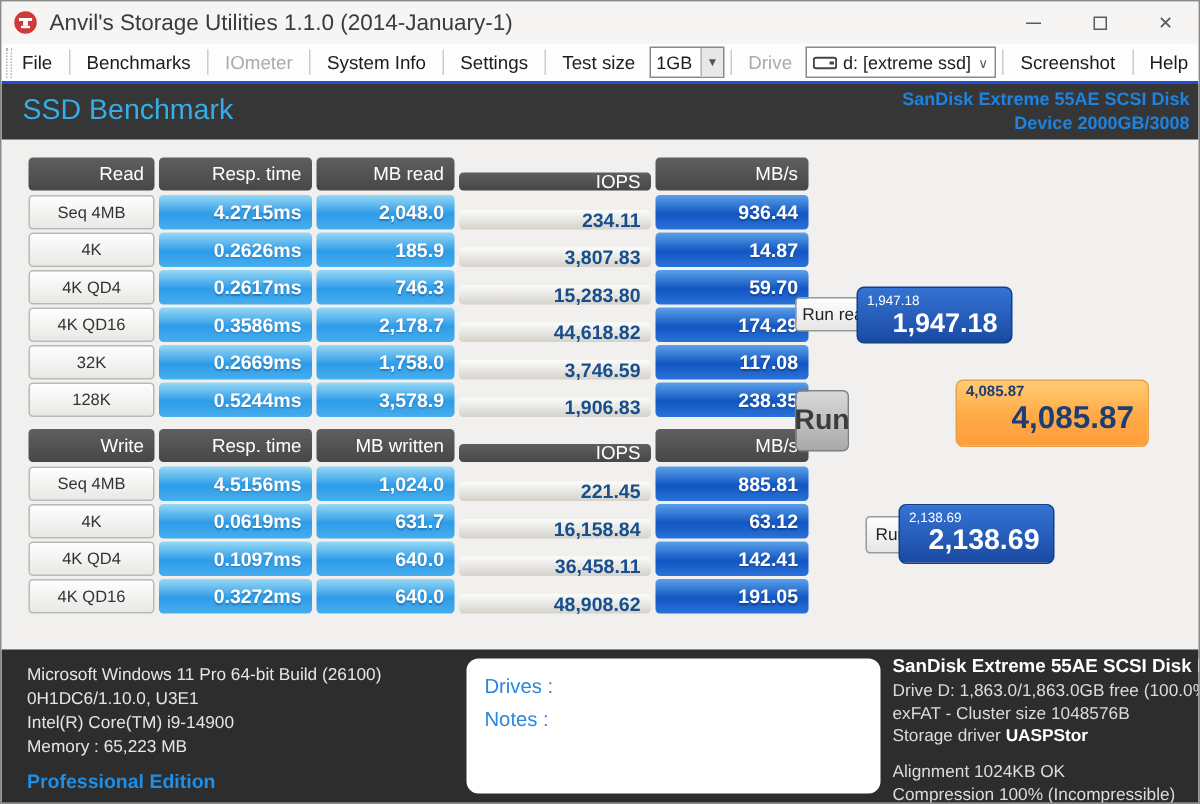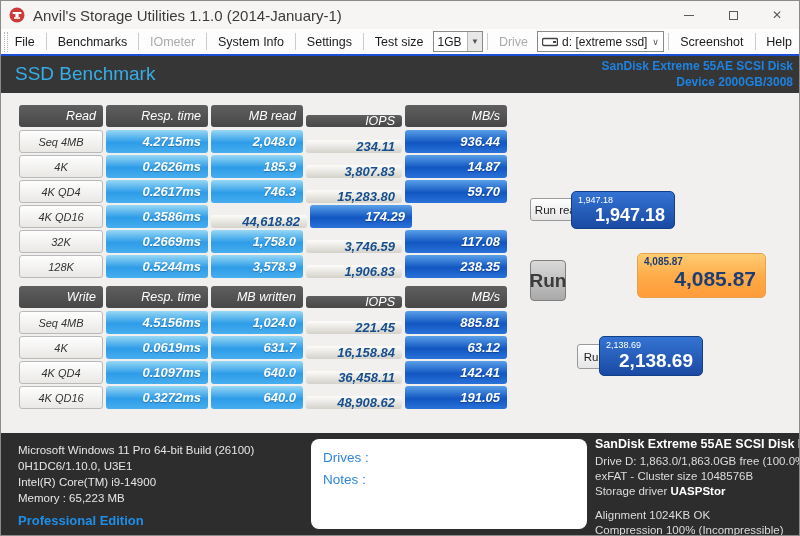--- a/index.html
+++ b/index.html
@@ -29,27 +29,27 @@
   .combo-drive .val { flex:1; padding-left:4px; white-space:nowrap; overflow:hidden; }
   .chev { width:16px; text-align:center; font-size:9px; color:#555; }
   .drive-ico { margin-left:4px; flex:none; }
 
   
   .hdr { position:absolute; left:0; top:55px; width:100%; height:37px; background:#363636; }
   .hdr-title { position:absolute; left:14px; top:7px; font-size:19px; color:#35aee8; }
   .hdr-dev { position:absolute; right:6px; top:2px; text-align:right; font-size:12px; font-weight:bold; color:#1e82e0; line-height:16px; }
 
   
-  .btable { position:absolute; left:18px;font-style:italic; }
+  .btable { position:absolute; left:18px; }
   .read-table  { top:104px; }
   .write-table { top:285px; }
   .t-row { display:flex; height:23px; margin-bottom:2px; }
   .t-row.hrow { height:22px; margin-bottom:3px; }
   .cell { border-radius:3px; margin-right:3px; display:flex; align-items:center; }
-  .c0 { width:84px; } .c1 { width:102px; } .c2 { width:92px; } .c3 { width:96px;margin-top:10px; } .c4 { width:102px; margin-right:0; }
+  .c0 { width:84px; } .c1 { width:102px; } .c2 { width:92px; } .c3 { width:128px;margin-top:10px; } .c4 { width:102px; margin-right:0; }
   .h-cell { background:linear-gradient(#5f5f5f,#474747); color:#fff; font-size:12.5px; justify-content:flex-end; padding-right:7px; }
   .lbl-cell { background:linear-gradient(#fefefe,#e9e8e5); border:1px solid #b9b9b9; color:#333; font-size:11px; justify-content:center; }
   .v-cell { font-weight:bold; justify-content:flex-end; padding-right:7px; font-size:13px; }
   .v-blue { background:linear-gradient(180deg,#97d8f5 0%,#2d9ce8 55%,#47aeee 100%); color:#fff; text-shadow:0 1px 1px rgba(0,40,90,.35); }
   .v-iops { background:linear-gradient(#fcfcfa,#d4d2ca); color:#174f8e; }
   .v-mbs  { background:linear-gradient(180deg,#5aa0e8 0%,#1256c2 55%,#2a72d8 100%); color:#fff; text-shadow:0 1px 1px rgba(0,20,60,.4); }
 
   
   .btn { position:absolute; background:linear-gradient(#fefefe,#e6e6e6); border:1px solid #9a9a9a; border-radius:3px; color:#222; display:flex; align-items:center; justify-content:center; }
   .btn-run-read  { left:529px; top:197px; width:57px; height:23px; font-size:11.5px; }
@@ -167,20 +167,21 @@
     <div class="t-row">
       <div class="cell c0 lbl-cell">4K QD4</div>
       <div class="cell c1 v-cell v-blue">0.2617ms</div>
       <div class="cell c2 v-cell v-blue">746.3</div>
       <div class="cell c3 v-cell v-iops">15,283.80</div>
       <div class="cell c4 v-cell v-mbs">59.70</div>
     </div>
     <div class="t-row">
       <div class="cell c0 lbl-cell">4K QD16</div>
       <div class="cell c1 v-cell v-blue">0.3586ms</div>
+      <div class="cell c2 v-cell v-blue">2,178.7</div>
       <div class="cell c3 v-cell v-iops">44,618.82</div>
       <div class="cell c4 v-cell v-mbs">174.29</div>
     </div>
     <div class="t-row">
       <div class="cell c0 lbl-cell">32K</div>
       <div class="cell c1 v-cell v-blue">0.2669ms</div>
       <div class="cell c2 v-cell v-blue">1,758.0</div>
       <div class="cell c3 v-cell v-iops">3,746.59</div>
       <div class="cell c4 v-cell v-mbs">117.08</div>
     </div>

